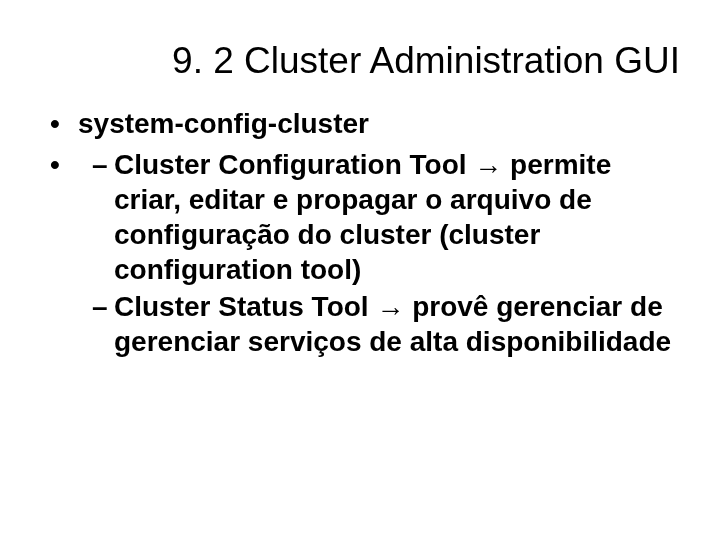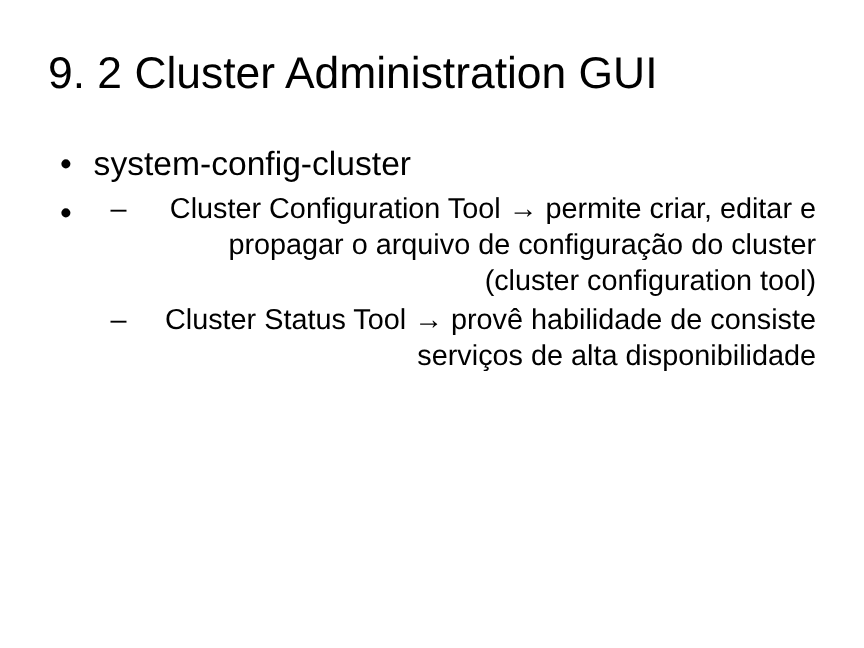--- a/index.html
+++ b/index.html
@@ -12,50 +12,50 @@
     color: #000000;
   }
   .slide {
     box-sizing: border-box;
     width: 720px;
     height: 540px;
     padding: 30px 40px 40px 40px;
   }
   .title {
     font-size: 37px;
-    text-align: left;
-    margin: 10px 0 37px 0;
+    text-align: right;
+    margin: 10px 0 24px 0;
     font-weight: normal;
   }
   ul.level1 {
     list-style: none;
     padding: 0;
     margin: 0 0 0 10px;
     font-size: 28px;
     line-height: 1.25;
   }
   ul.level1 > li {
     position: relative;
     padding-left: 28px;
     margin-bottom: 4px;
+    font-weight: bold;
   }
   ul.level1 > li::before {
     content: "•";
     position: absolute;
     left: 0;
     top: 0;
     font-size: 28px;
   }
   ul.level2 {
     list-style: none;
     padding: 0;
     margin: 6px 0 0 14px;
-    font-size: 24px;
+    font-size: 28px;
     line-height: 1.25;
-    text-align: right;
   }
   ul.level2 > li {
     position: relative;
     padding-left: 22px;
     margin-bottom: 2px;
   }
   ul.level2 > li::before {
     content: "–";
     position: absolute;
     left: 0;
@@ -71,18 +71,18 @@
   <ul class="level1">
     <li>
       <span>system-config-cluster</span>
     </li>
     <li>
       <ul class="level2">
         <li>
           <span>Cluster Configuration Tool → permite criar, editar e propagar o arquivo de configuração do cluster (cluster configuration tool)</span>
         </li>
         <li>
-          <span>Cluster Status Tool → provê habilidade de consiste serviços de alta disponibilidade</span>
+          <span>Cluster Status Tool → provê gerenciar de gerenciar serviços de alta disponibilidade</span>
         </li>
       </ul>
     </li>
   </ul>
 </div>
 
 </body></html>

